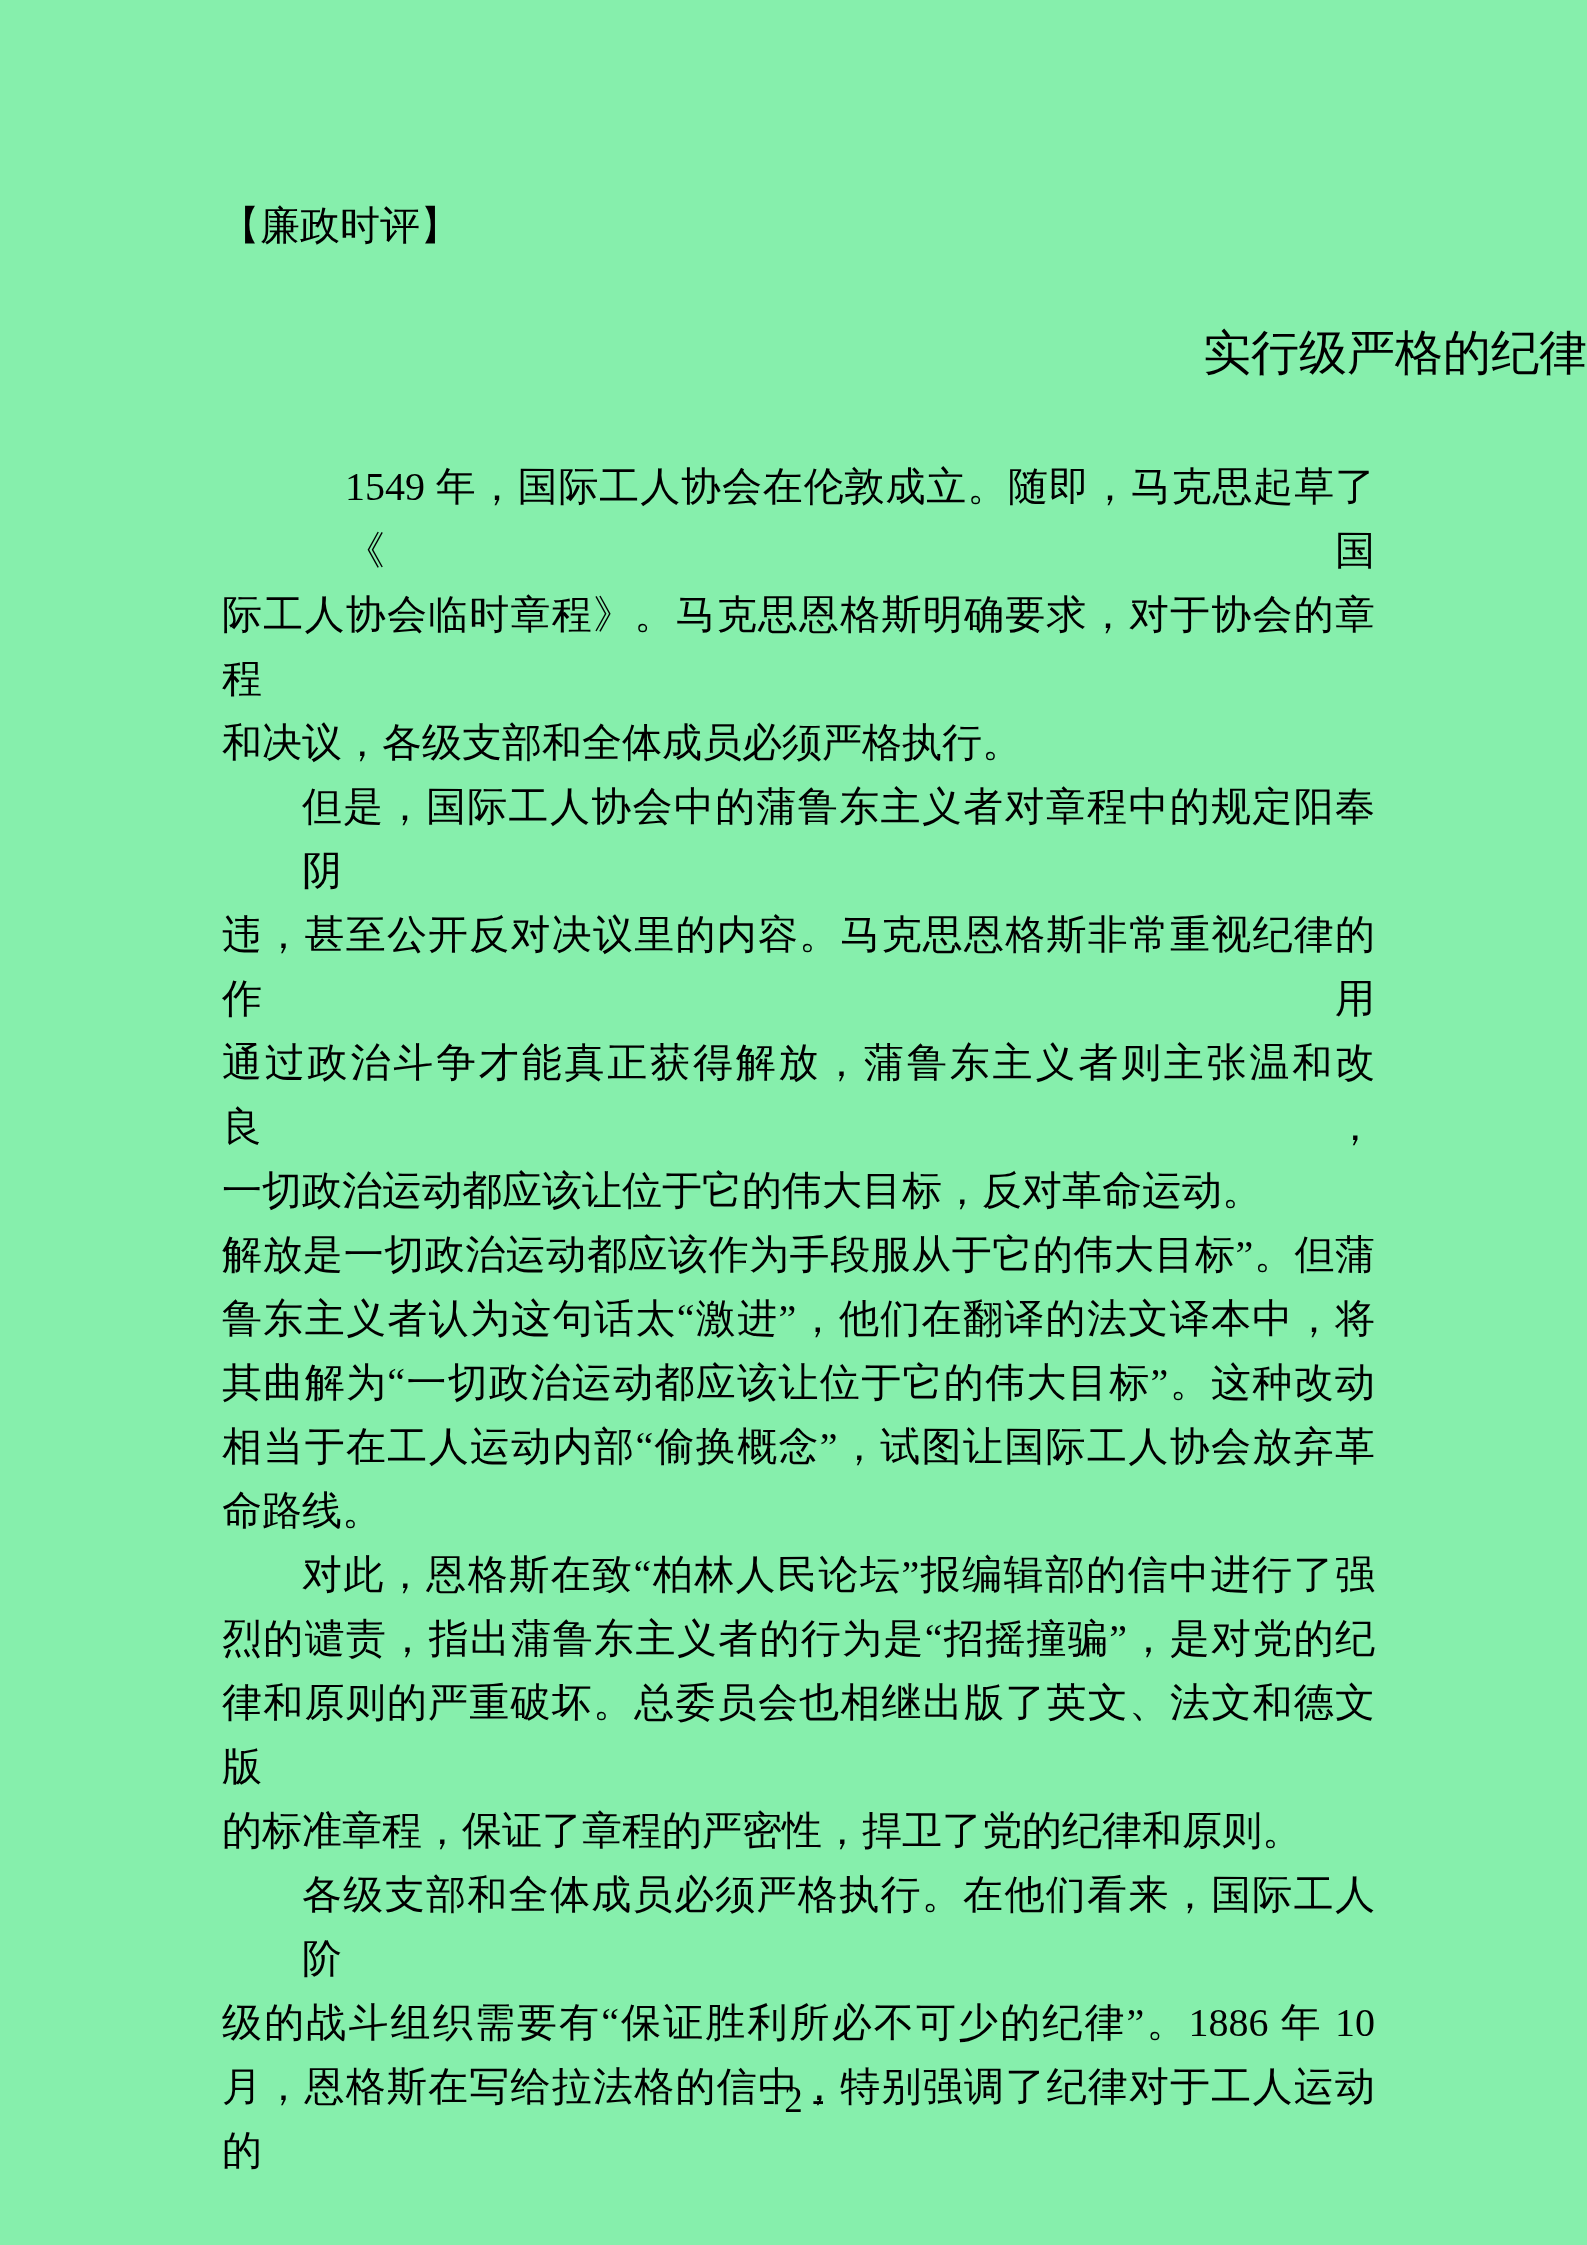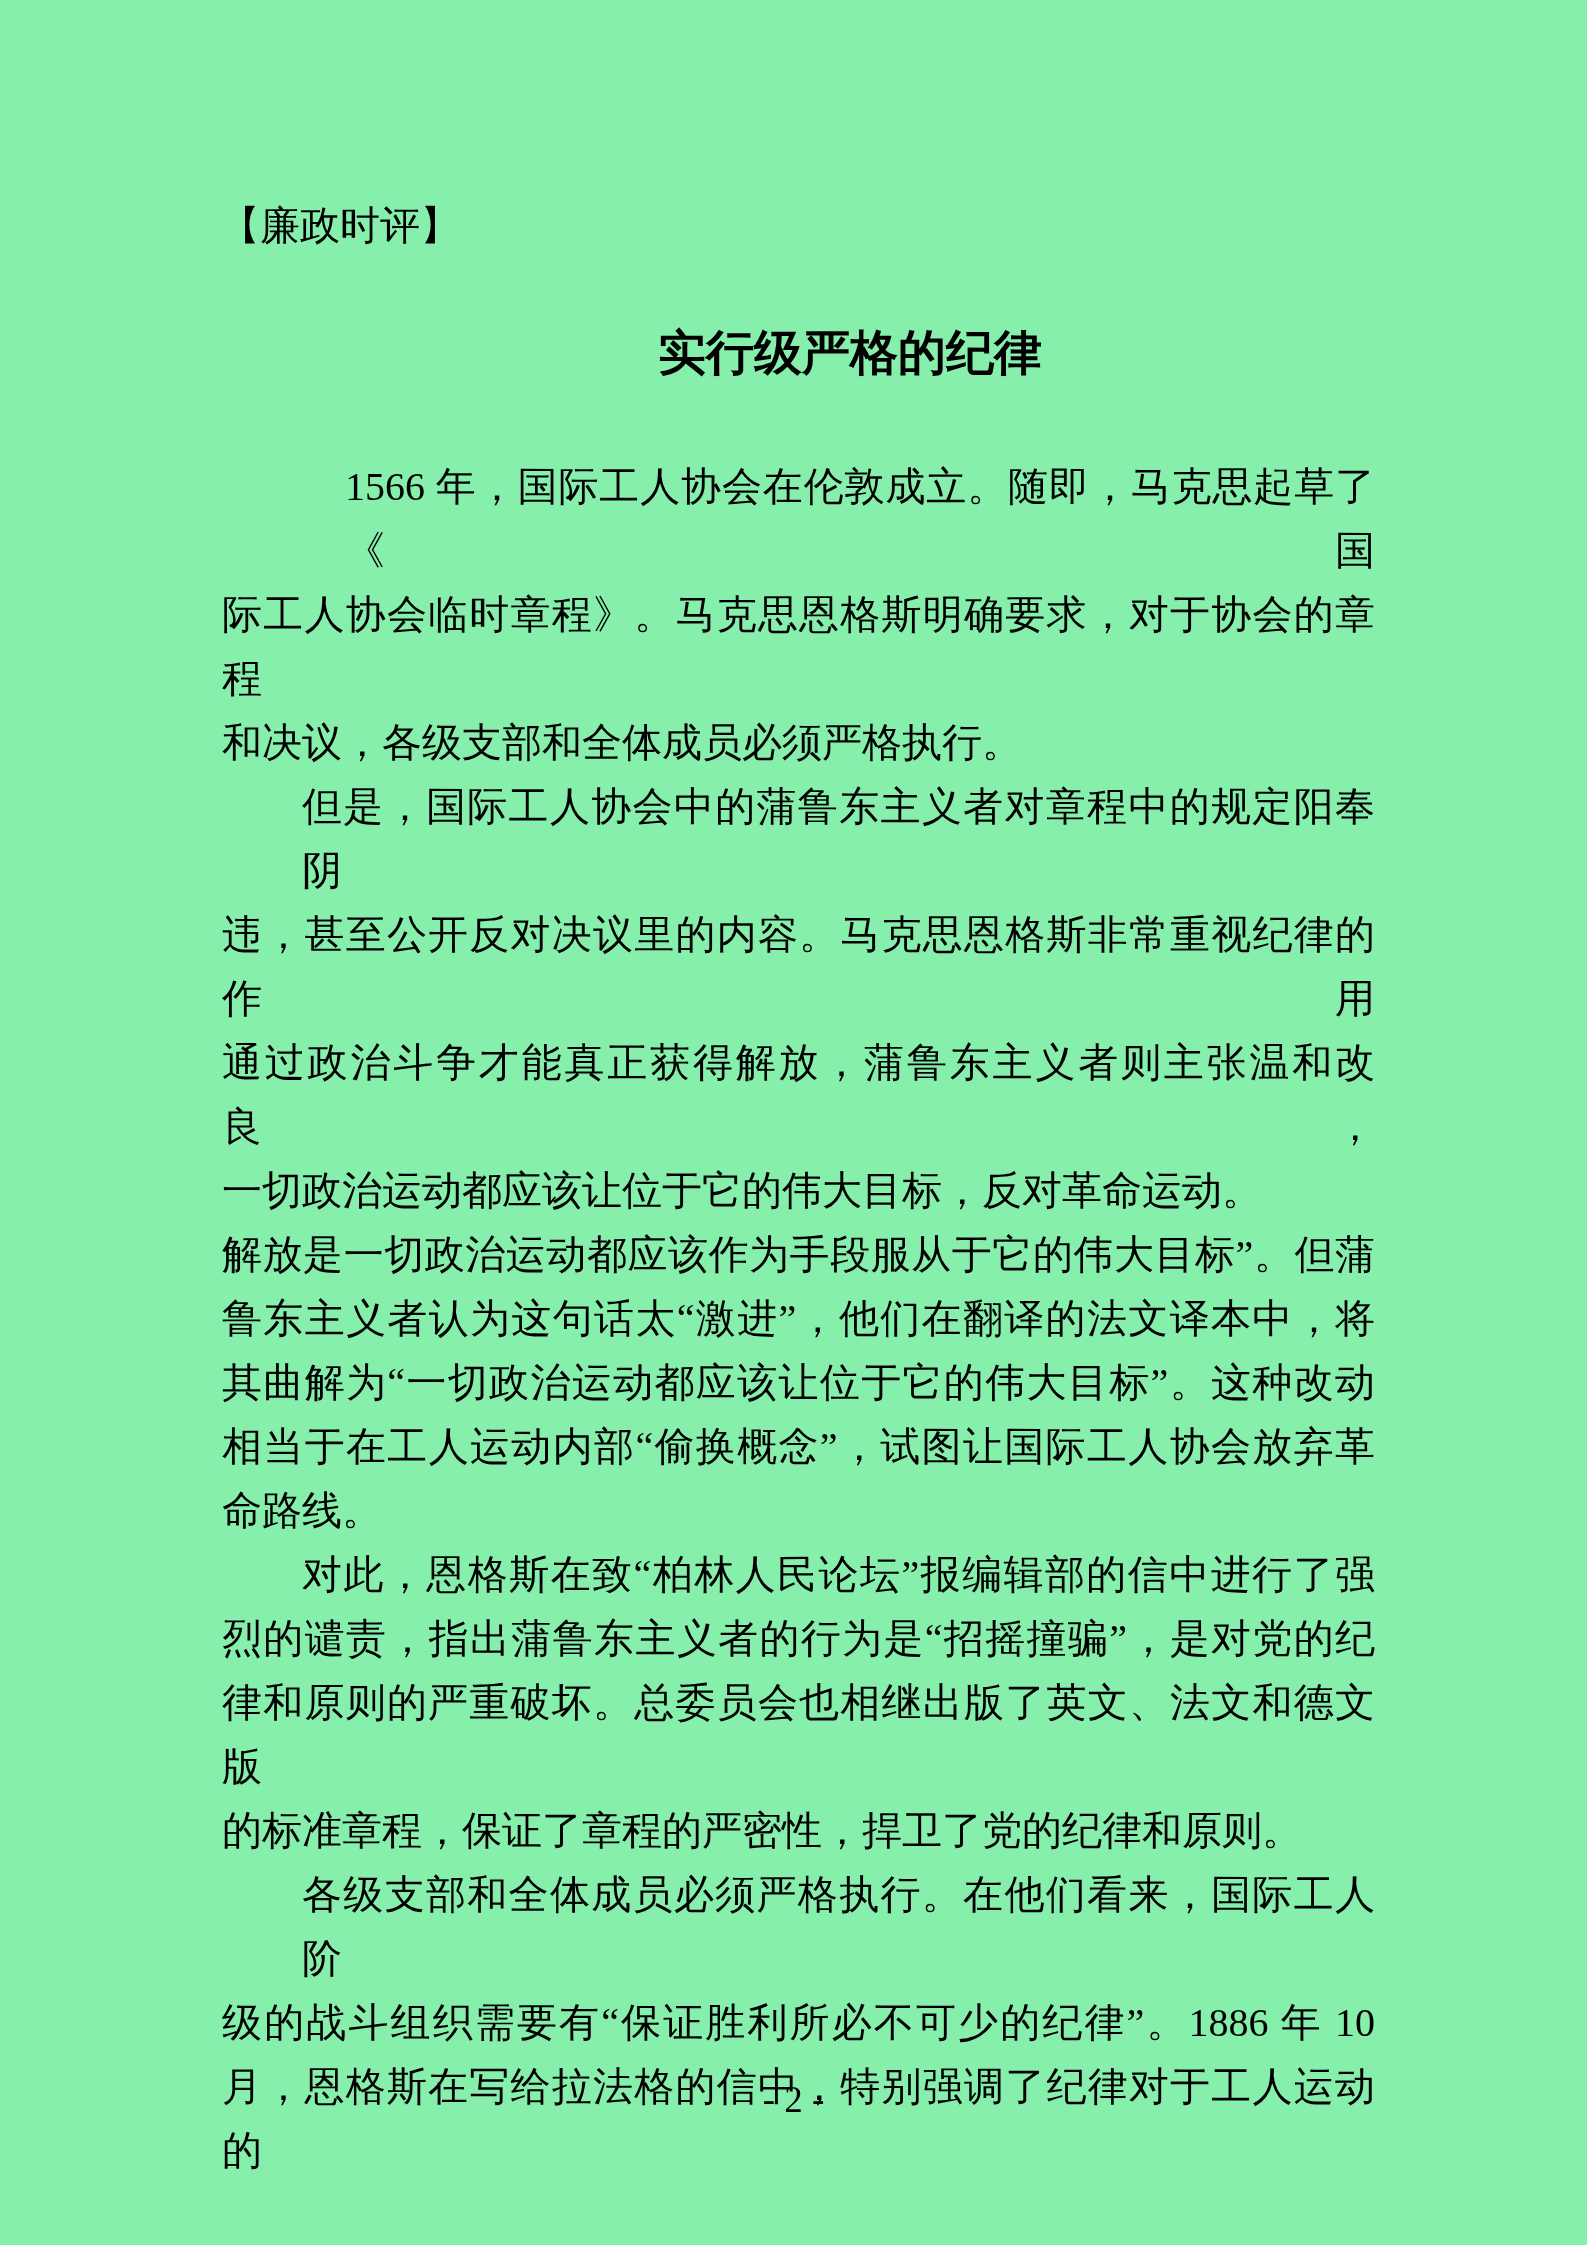--- a/index.html
+++ b/index.html
@@ -11,21 +11,21 @@
   }
   .page{position:absolute;inset:0;background:#86efac}
   .category-header{
     position:absolute;left:220px;top:203px;
     font-size:40px;line-height:46px;letter-spacing:0;
     white-space:nowrap;
   }
   .doc-title{
     position:absolute;left:0;top:326px;width:100%;
     box-sizing:border-box;padding-left:113px;
-    text-align:center;font-size:48px;font-weight:bold;line-height:54px;
+    text-align:right;font-size:48px;font-weight:normal;line-height:54px;
     white-space:nowrap;
   }
   .doc-body{
     position:absolute;left:222px;top:455px;width:1153px;
     font-size:40px;line-height:64px;
   }
   .para{margin:0}
   .line{
     text-align:justify;
     text-align-last:justify;
@@ -40,21 +40,21 @@
 </head>
 <body>
 
 <div class="page">
   <div class="category-header">【廉政时评】</div>
 
   <div class="doc-title">实行级严格的纪律</div>
 
   <main class="doc-body">
       <div class="para">
-        <div class="line" style="padding-left: 123px;">1566 年，国际工人协会在伦敦成立。随即，马克思起草了《国</div>
+        <div class="line" style="padding-left: 123px;">1549 年，国际工人协会在伦敦成立。随即，马克思起草了《国</div>
         <div class="line">际工人协会临时章程》。马克思恩格斯明确要求，对于协会的章程</div>
         <div class="line last">和决议，各级支部和全体成员必须严格执行。</div>
       </div>
       <div class="para">
         <div class="line" style="padding-left: 80px;">但是，国际工人协会中的蒲鲁东主义者对章程中的规定阳奉阴</div>
         <div class="line">违，甚至公开反对决议里的内容。马克思恩格斯非常重视纪律的作用</div>
         <div class="line">通过政治斗争才能真正获得解放，蒲鲁东主义者则主张温和改良，</div>
         <div class="line last">一切政治运动都应该让位于它的伟大目标，反对革命运动。</div>
       </div>
       <div class="para">

